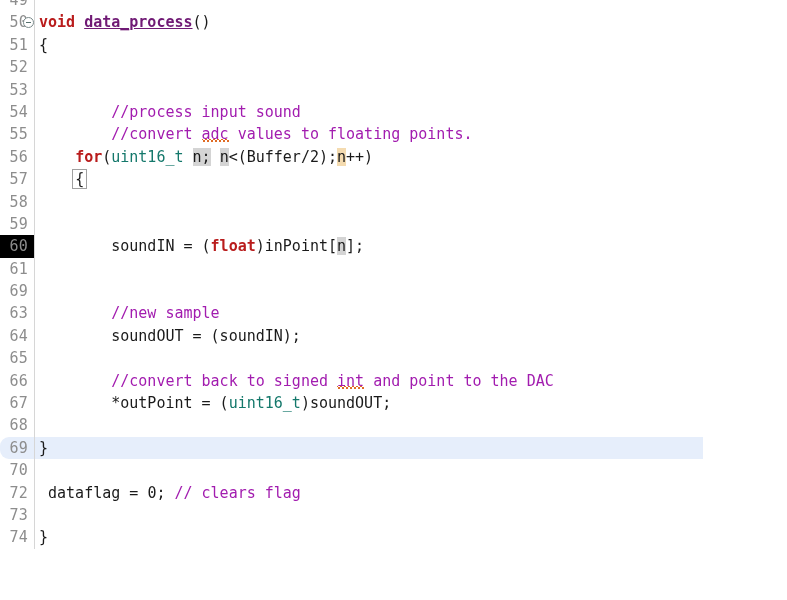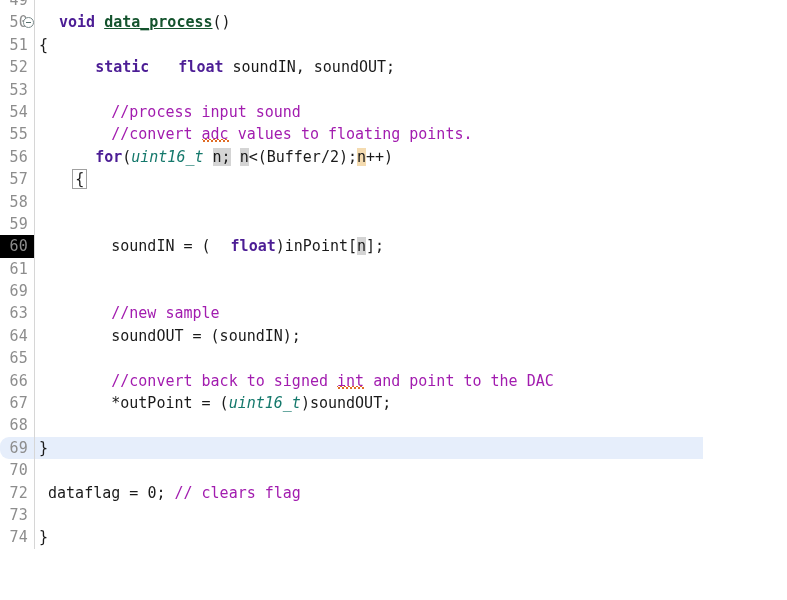--- a/index.html
+++ b/index.html
@@ -73,24 +73,24 @@
   .code {
     position: absolute;
     left: 39px; top: 0;
     height: 22.4px;
     line-height: 22.4px;
     color: #1a1a1a;
     white-space: pre;
   }
 
   
-  .kw      { color: #4c1d95; font-weight: bold; margin-left: 20px; }
-  .fn      { color: #14532d; font-weight: bold; text-decoration: underline; }
+  .kw      { color: #b91c1c; font-weight: bold; }
+  .fn      { color: #701a75; font-weight: bold; text-decoration: underline; }
   .cmt     { color: #a21caf; }
-  .type    { color: #14786b; font-style: italic; }
+  .type    { color: #14786b; }
   .plain   { color: #1a1a1a; }
   .num     { color: #1a1a1a; }
 
   
   .occ { background: #d4d4d4; }
   .sel { background: #f4dbb0; }
 
   
   .bracket-box {
     outline: 1px solid #a0a0a0;
@@ -117,21 +117,21 @@
   }
 </style>
 </head>
 <body>
 
 <div id="editor">
   <div id="scroller">
       <div class="row"><div class="gutter">49</div><div class="gutter-sep"></div><div class="code"></div></div>
       <div class="row"><div class="gutter">50</div><div class="fold"></div><div class="gutter-sep"></div><div class="code"><span class="kw">void</span><span class="plain"> </span><span class="fn">data_process</span><span class="plain">()</span></div></div>
       <div class="row"><div class="gutter">51</div><div class="gutter-sep"></div><div class="code"><span class="plain">{</span></div></div>
-      <div class="row"><div class="gutter">52</div><div class="gutter-sep"></div><div class="code"><span class="plain">    </span><span class="kw">static</span><span class="plain"> </span><span class="kw">float</span><span class="plain"> soundIN, soundOUT;</span></div></div>
+      <div class="row"><div class="gutter">52</div><div class="gutter-sep"></div></div>
       <div class="row"><div class="gutter">53</div><div class="gutter-sep"></div><div class="code"></div></div>
       <div class="row"><div class="gutter">54</div><div class="gutter-sep"></div><div class="code"><span class="plain">        </span><span class="cmt">//process input sound</span></div></div>
       <div class="row"><div class="gutter">55</div><div class="gutter-sep"></div><div class="code"><span class="plain">        </span><span class="cmt">//convert </span><span class="cmt squiggle">adc</span><span class="cmt"> values to floating points.</span></div></div>
       <div class="row"><div class="gutter">56</div><div class="gutter-sep"></div><div class="code"><span class="plain">    </span><span class="kw">for</span><span class="plain">(</span><span class="type">uint16_t</span><span class="plain"> </span><span class="plain occ">n;</span><span class="plain"> </span><span class="plain occ">n</span><span class="plain">&lt;(Buffer/2);</span><span class="plain sel">n</span><span class="plain">++)</span></div></div>
       <div class="row"><div class="gutter">57</div><div class="gutter-sep"></div><div class="code"><span class="plain">    </span><span class="plain bracket-box">{</span></div></div>
       <div class="row"><div class="gutter">58</div><div class="gutter-sep"></div><div class="code"></div></div>
       <div class="row"><div class="gutter">59</div><div class="gutter-sep"></div><div class="code"></div></div>
       <div class="row"><div class="gutter marked">60</div><div class="gutter-sep"></div><div class="code"><span class="plain">        soundIN = (</span><span class="kw">float</span><span class="plain">)inPoint[</span><span class="plain occ">n</span><span class="plain">];</span></div></div>
       <div class="row"><div class="gutter">61</div><div class="gutter-sep"></div><div class="code"></div></div>
       <div class="row"><div class="gutter">69</div><div class="gutter-sep"></div><div class="code"></div></div>

